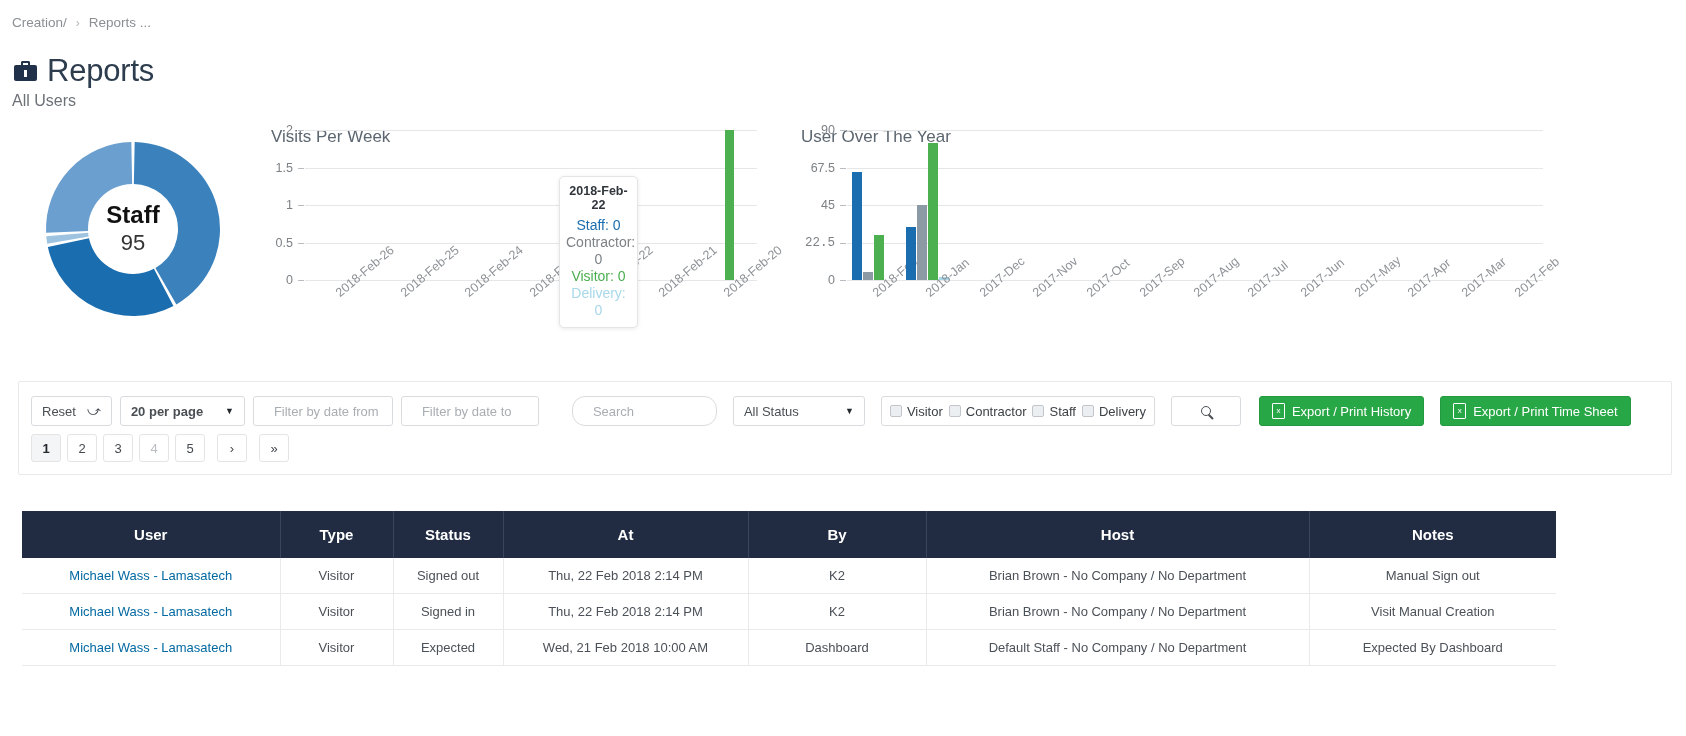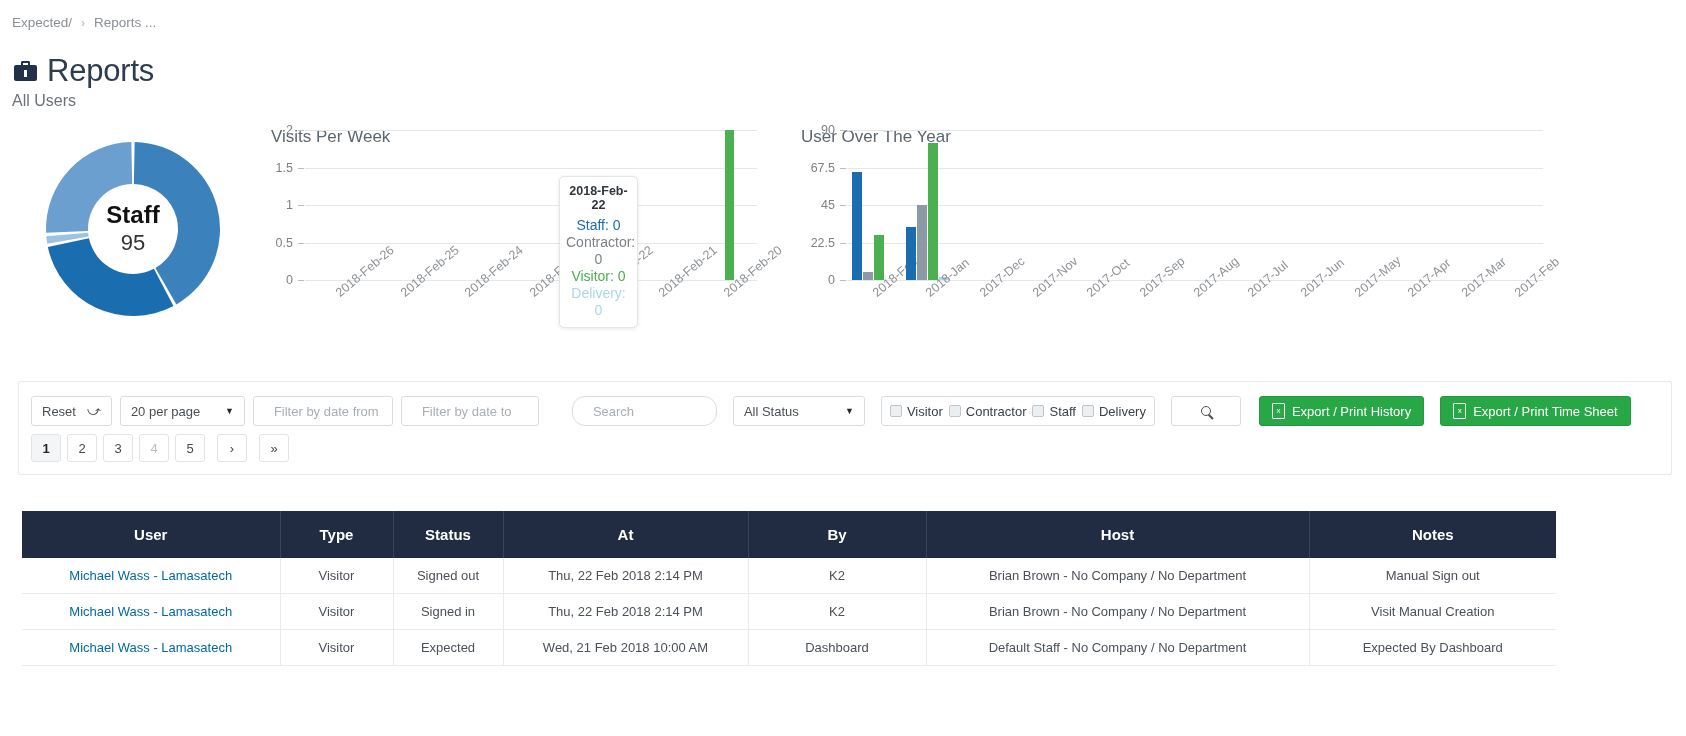--- a/index.html
+++ b/index.html
@@ -188,21 +188,21 @@
   }
   tbody td:last-child { border-right: none; }
   tbody td.user a { color: #0369a1; text-decoration: none; font-size: 13px; }
 </style>
 </head>
 <body>
 
 <div class="page">
 
   <div class="breadcrumb">
-    <span class="crumb">Expected/</span>
+    <span class="crumb">Creation/</span>
     <span class="sep">›</span>
     <span class="crumb">Reports ...</span>
   </div>
 
   <div class="page-title-row">
     <span class="briefcase">
       <span class="handle"></span>
         <span class="body"></span>
         <span class="slot"></span>
     </span>
@@ -264,21 +264,21 @@
         <div class="tt-row" style="color: rgb(168, 216, 234);">Delivery: 0</div>
       </div>
   </div>
 
   <div class="chart" id="chart-uoty" style="left:801px; top:118px; width:760px; height:220px;">
       <div class="grid-line" style="left: 46px; top: 162px; width: 696px;"></div>
       <div class="tickmark" style="left: 39px; top: 162px;"></div>
       <div class="ytick" style="left: 0px; top: 162px; width: 34px;">0</div>
       <div class="grid-line" style="left: 46px; top: 124.5px; width: 696px;"></div>
       <div class="tickmark" style="left: 39px; top: 124.5px;"></div>
-      <div class="ytick" style="left: 0px; top: 124.5px; width: 34px;">22.5</div>
+      <div class="ytick" style="left: 0px; top: 124.5px; width: 34px; font-family: Liberation Mono, monospace;">22.5</div>
       <div class="grid-line" style="left: 46px; top: 87px; width: 696px;"></div>
       <div class="tickmark" style="left: 39px; top: 87px;"></div>
       <div class="ytick" style="left: 0px; top: 87px; width: 34px;">45</div>
       <div class="grid-line" style="left: 46px; top: 49.5px; width: 696px;"></div>
       <div class="tickmark" style="left: 39px; top: 49.5px;"></div>
       <div class="ytick" style="left: 0px; top: 49.5px; width: 34px;">67.5</div>
       <div class="grid-line" style="left: 46px; top: 12px; width: 696px;"></div>
       <div class="tickmark" style="left: 39px; top: 12px;"></div>
       <div class="ytick" style="left: 0px; top: 12px; width: 34px;">90</div>
       <div class="bar" style="left: 51.2692px; width: 10px; height: 108.333px; bottom: 58px; background: rgb(26, 109, 175);"></div>
@@ -303,21 +303,21 @@
       <div class="xlab" style="left: 711.231px; top: 171px; width: 90px; transform: rotate(-40deg); transform-origin: left top; text-align: left;">2017-Feb</div>
     </div>
 
 
   <div class="panel">
     <div class="toolbar">
       <div class="ctl btn-reset">
         <span>Reset</span>
         <span class="arrow-icon">⤻</span>
       </div>
-      <div class="ctl select-ctl" style="width:125px;">
+      <div class="ctl select-ctl" style="width:125px;font-weight:bold;">
         <span>20 per page</span>
         <span class="caret">▼</span>
       </div>
       <div class="ctl placeholder" style="width:140px;">
         <span>Filter by date from</span>
       </div>
       <div class="ctl placeholder" style="width:138px;">
         <span>Filter by date to</span>
       </div>
       <div class="ctl placeholder" style="width:145px; margin-left:25px;border-radius:13px;">

